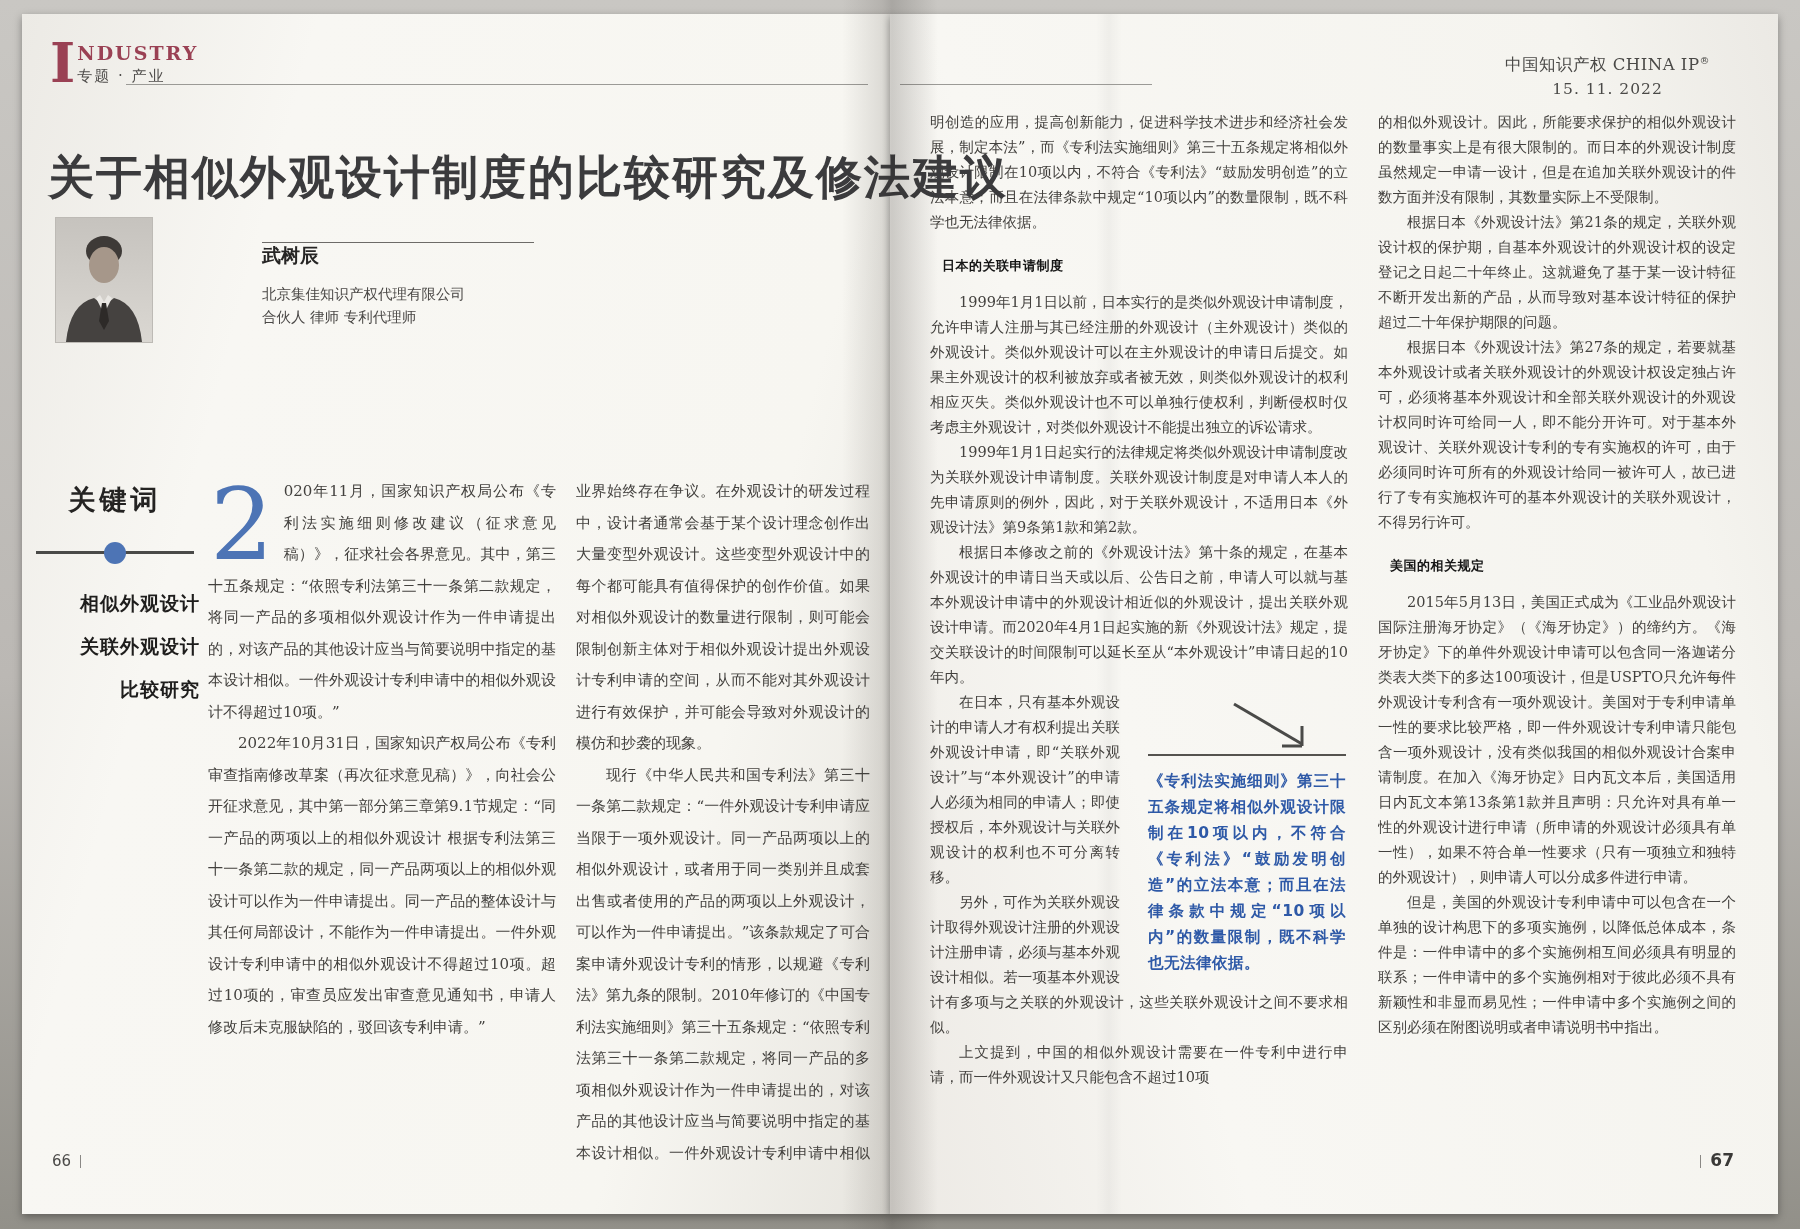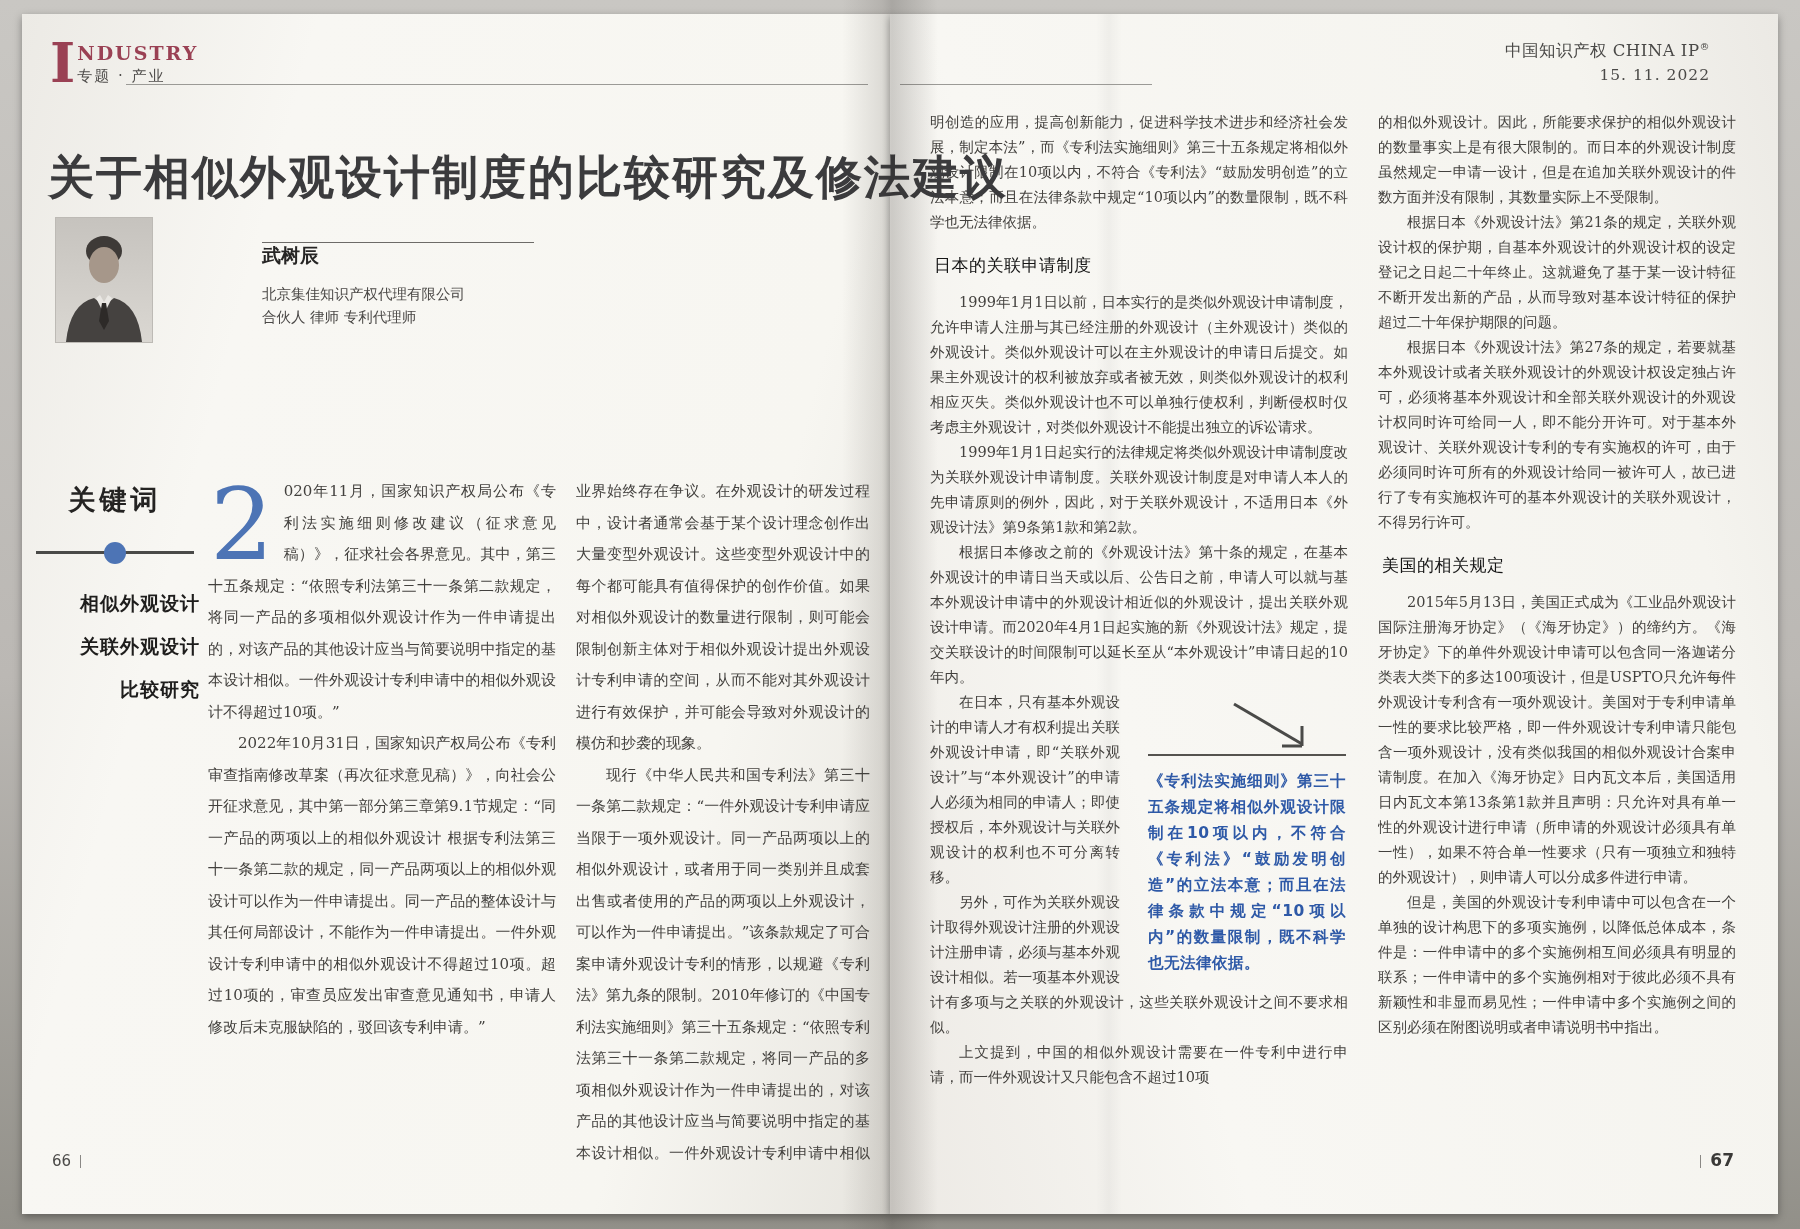--- a/index.html
+++ b/index.html
@@ -24,21 +24,21 @@
   
   .hdr-left{position:absolute;left:28px;top:24px;display:flex;align-items:flex-start;}
   .big-i{font-family:"DejaVu Serif",serif;font-weight:700;font-size:54px;line-height:50px;color:var(--brand-red,#9a4154);}
   .hdr-left-txt{margin-left:2px;padding-top:4px;}
   .hdr-mag{font-family:"DejaVu Serif",serif;font-weight:700;font-size:19px;letter-spacing:2px;color:var(--brand-red,#9a4154);}
   .hdr-sec{font-family:"DejaVu Sans",sans-serif;font-size:15px;color:#4f4d4b;margin-top:3px;letter-spacing:2px;}
   .rule-left{position:absolute;left:104px;top:70px;width:742px;height:1px;background:#9b9a96;}
   .rule-right{position:absolute;left:10px;top:70px;width:252px;height:1px;background:#9b9a96;}
 
   
-  .hdr-right{position:absolute;right:68px;top:26px;text-align:right;}
+  .hdr-right{position:absolute;right:68px;top:40px;text-align:center;}
   .hdr-brand{font-family:"DejaVu Serif",serif;font-size:16.5px;color:#4a4947;letter-spacing:.5px;}
   .hdr-brand sup{font-size:10px;}
   .hdr-date{font-family:"DejaVu Serif",serif;font-size:15.5px;color:#4a4947;margin-top:4px;letter-spacing:1px;}
 
   
   .title{position:absolute;left:26px;top:102px;z-index:5;white-space:nowrap;
     font-family:"DejaVu Sans",sans-serif;font-weight:700;font-size:46px;letter-spacing:2px;color:#3b3b3d;}
 
   
   .photo{position:absolute;left:34px;top:204px;width:96px;height:124px;box-shadow:0 0 0 1px #bdbab5;}
@@ -59,21 +59,21 @@
   .col{position:absolute;overflow:hidden;color:#43413e;text-align:justify;}
   .page-left .col{top:462px;height:692px;font-size:15px;line-height:31.5px;}
   .col-l1{left:186px;width:348px;}
   .col-l2{left:554px;width:294px;}
   .page-right .col{top:96px;height:1066px;font-size:14.5px;line-height:25px;}
   .col-r1{left:40px;width:418px;}
   .col-r2{left:488px;width:358px;}
   .para{margin:0;text-indent:2em;}
   .noindent{text-indent:0;}
   .dropcap{float:left;font-family:"DejaVu Serif",serif;font-size:100px;line-height:82px;color:var(--accent-blue,#4d74b5);margin:8px 10px 0 2px;}
-  .sec-h{font-family:"DejaVu Sans",sans-serif;font-weight:400;font-size:17px;color:#161616;margin:18px 4px 12px;text-indent:0;letter-spacing:.5px;}
+  .sec-h{font-family:"DejaVu Sans",sans-serif;font-weight:700;font-size:13px;color:#161616;margin:18px 12px 12px;text-indent:0;letter-spacing:.5px;}
 
   
   .pullquote{float:right;width:198px;margin:10px 2px 2px 28px;}
   .pq-arrow{display:block;width:110px;height:52px;margin:0 10px 2px auto;}
   .pq-rule{height:2px;background:#55534f;margin:0 0 12px;}
   .pq-text{margin:0;font-family:"DejaVu Sans",sans-serif;font-weight:700;font-size:15.5px;line-height:26px;
     color:var(--quote-blue,#2e59a7);text-align:justify;text-indent:0;letter-spacing:.5px;}
 
   
   .pn{position:absolute;bottom:44px;font-family:"DejaVu Sans",sans-serif;color:#4c4b49;}

